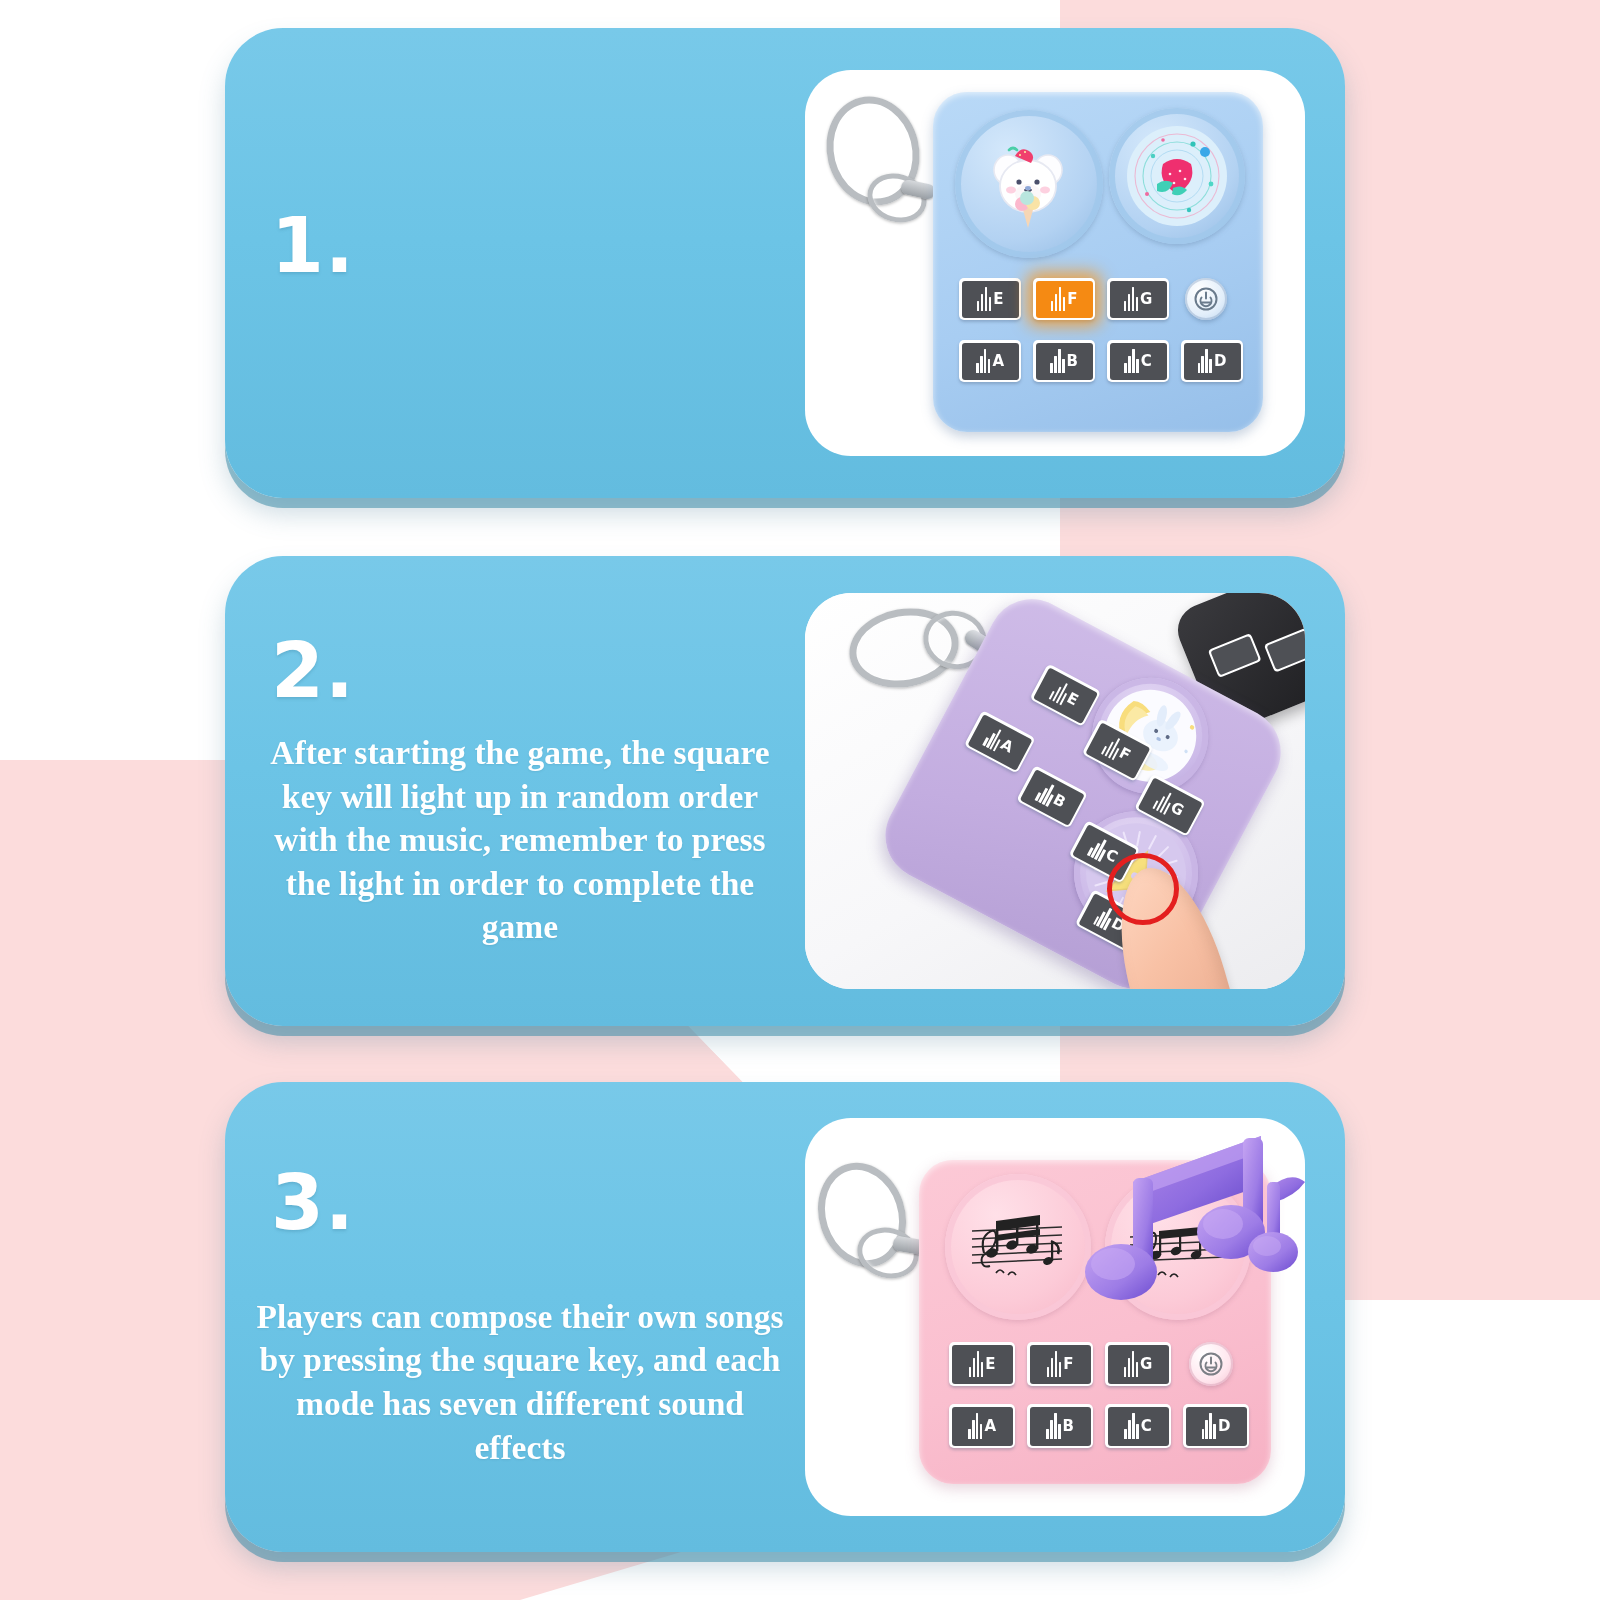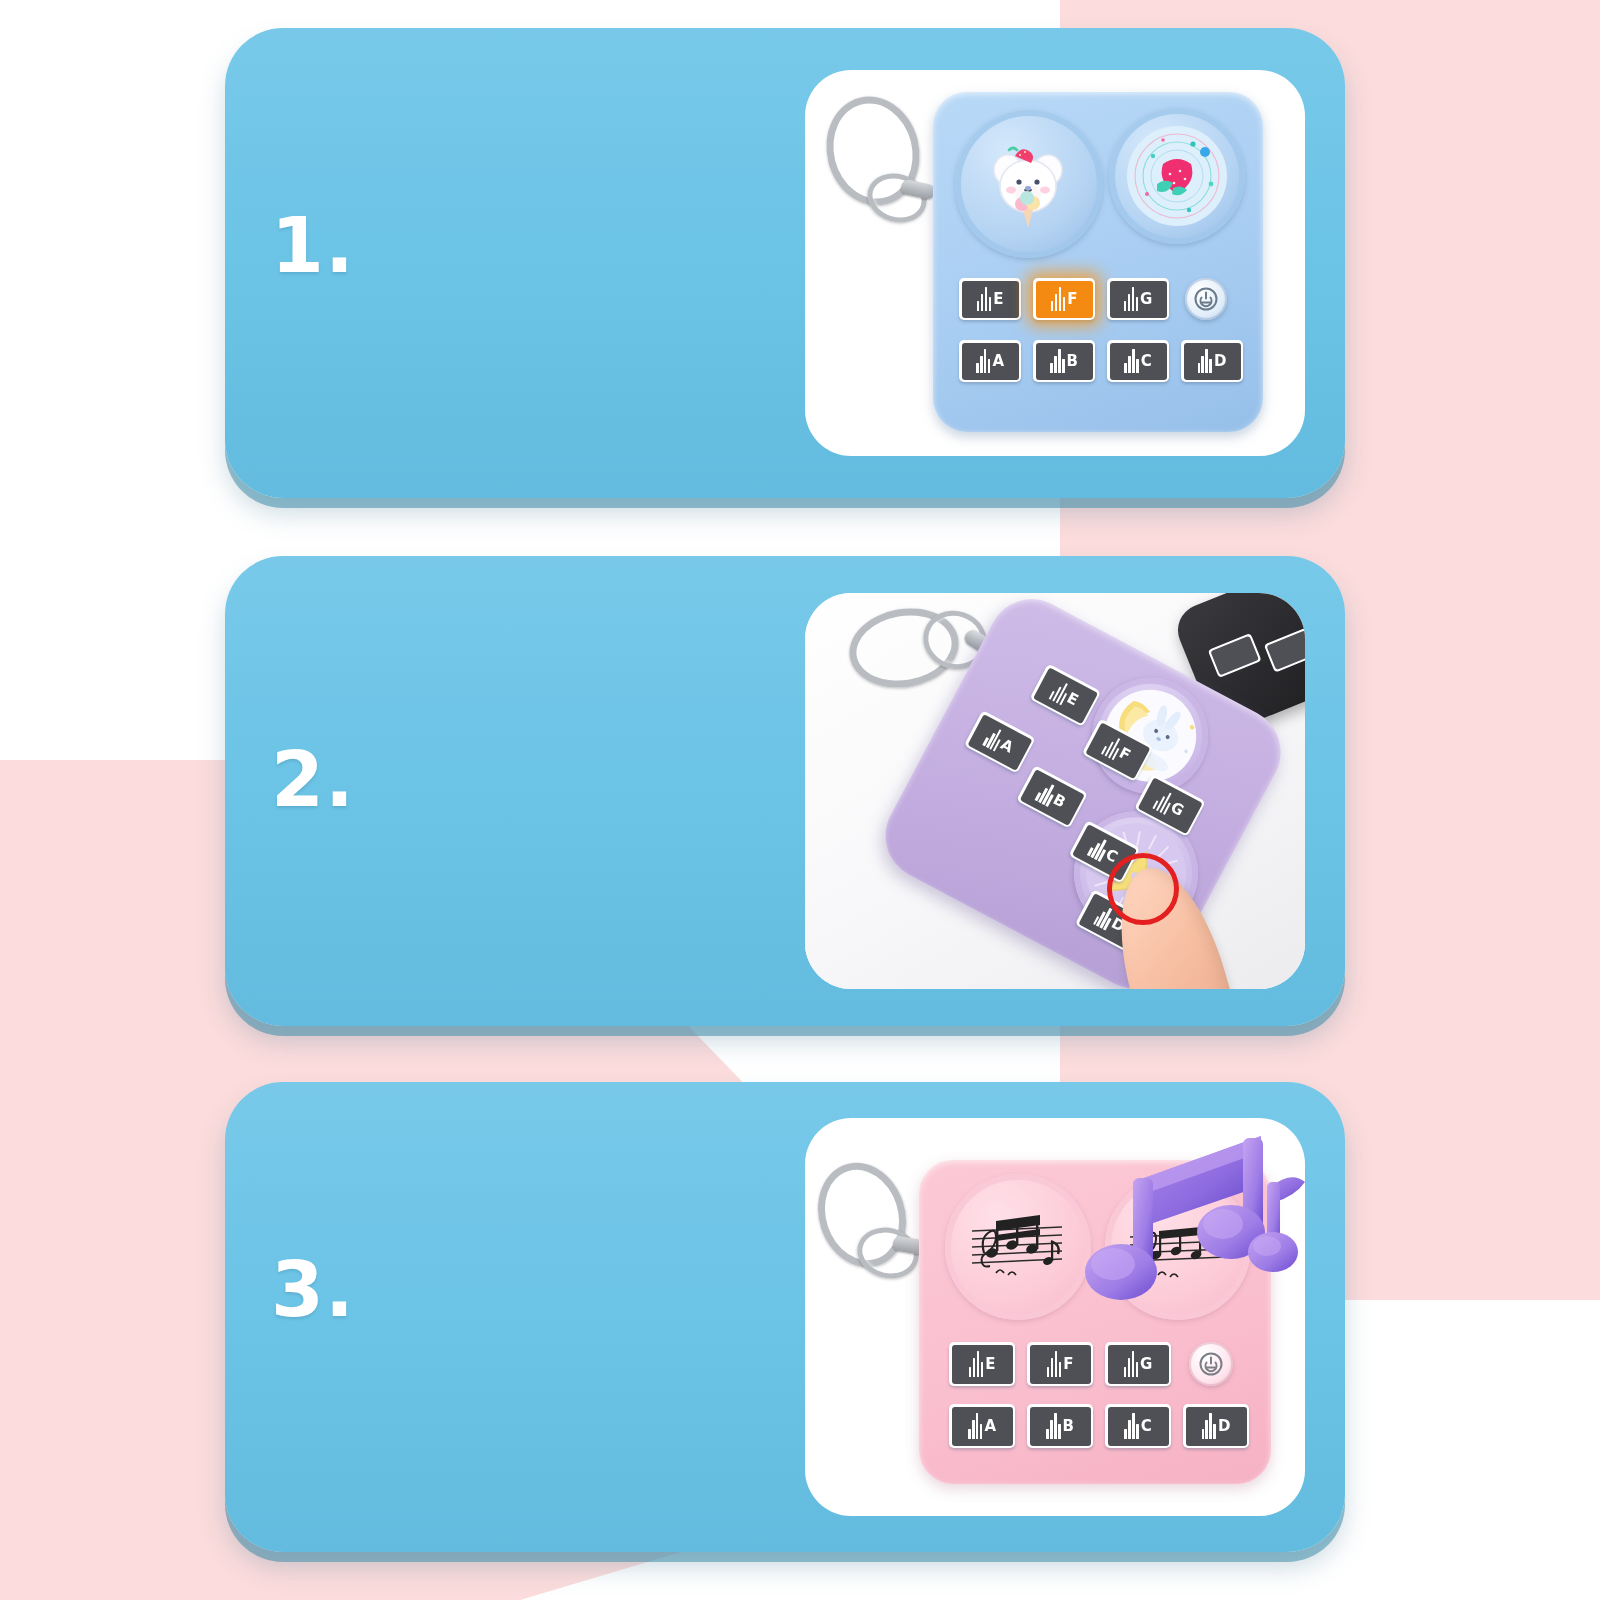--- a/index.html
+++ b/index.html
@@ -419,20 +419,21 @@
             </div>
           </div>
         </div>
       </div>
     </div>
   </section>
 
   <section class="step-card" id="step-card-2">
     <div class="step-text-col">
       <div class="step-number">2.</div>
+      <p class="step-body">After starting the game, the square key will light up in random order with the music, remember to press the light in order to complete the game</p>
     </div>
 
     <div class="photo-panel">
       <div class="photo-inner" style="background:linear-gradient(150deg,#ffffff 0%,#f7f7f9 55%,#ececef 100%);">
 
         <div style="position:absolute; right:-34px; top:-10px; width:150px; height:130px; background:linear-gradient(150deg,#3a3a3e,#1e1e21); border-radius:26px; transform:rotate(-22deg); box-shadow:0 6px 14px rgba(0,0,0,.3);">
           <div style="position:absolute;left:22px;top:46px;width:46px;height:30px;background:#fff;border-radius:4px;padding:2px;box-sizing:border-box;">
             <div style="width:100%;height:100%;background:#4e5055;border-radius:3px;"></div>
           </div>
           <div style="position:absolute;left:76px;top:62px;width:46px;height:30px;background:#fff;border-radius:4px;padding:2px;box-sizing:border-box;">
@@ -583,20 +584,21 @@
         <div class="highlight-ring" style="left:302px; top:260px; width:62px; height:62px;"></div>
 
         <div class="finger" style="left:320px; top:272px; width:96px; height:200px; transform:rotate(-16deg);"></div>
       </div>
     </div>
   </section>
 
   <section class="step-card" id="step-card-3">
     <div class="step-text-col">
       <div class="step-number">3.</div>
+      <p class="step-body">Players can compose their own songs by pressing the square key, and each mode has seven different sound effects</p>
     </div>
 
     <div class="photo-panel">
       <div class="photo-inner">
 
         <div class="ring" style="left:14px; top:44px; width:72px; height:92px; transform:rotate(-18deg);"></div>
         <div class="ring small" style="left:52px; top:110px; width:52px; height:40px; transform:rotate(14deg);"></div>
         <div style="position:absolute;left:88px;top:120px;width:34px;height:15px;border-radius:7px;background:linear-gradient(180deg,#d6d9dc,#9ca1a6);box-shadow:0 1px 2px rgba(0,0,0,.3);transform:rotate(10deg);"></div>
 
         <div class="device pink" style="left:114px; top:42px; width:352px; height:324px;">

